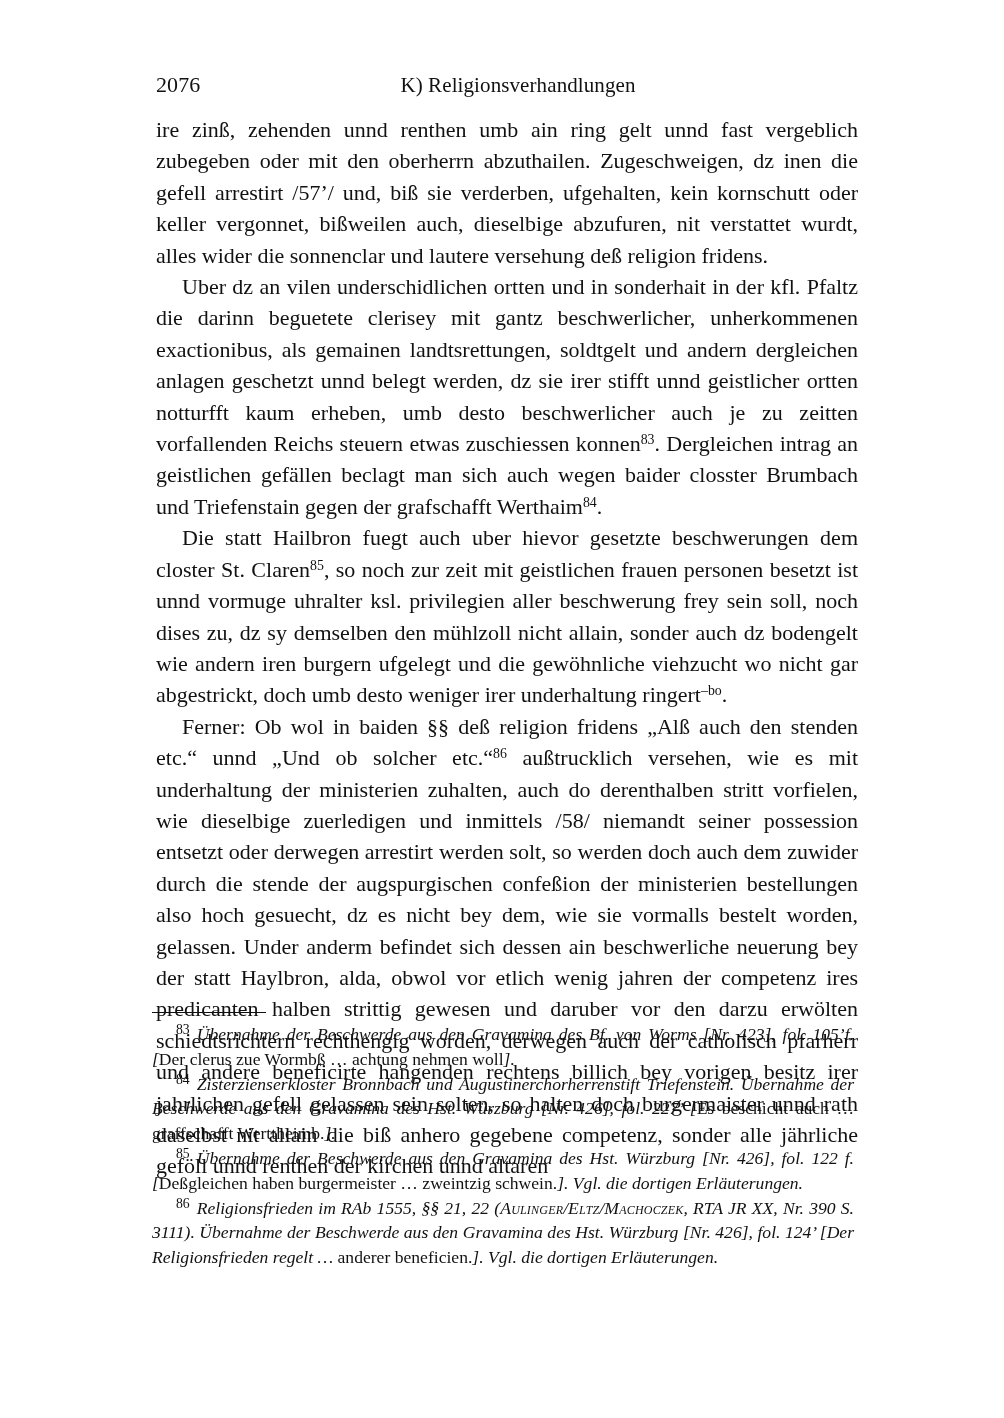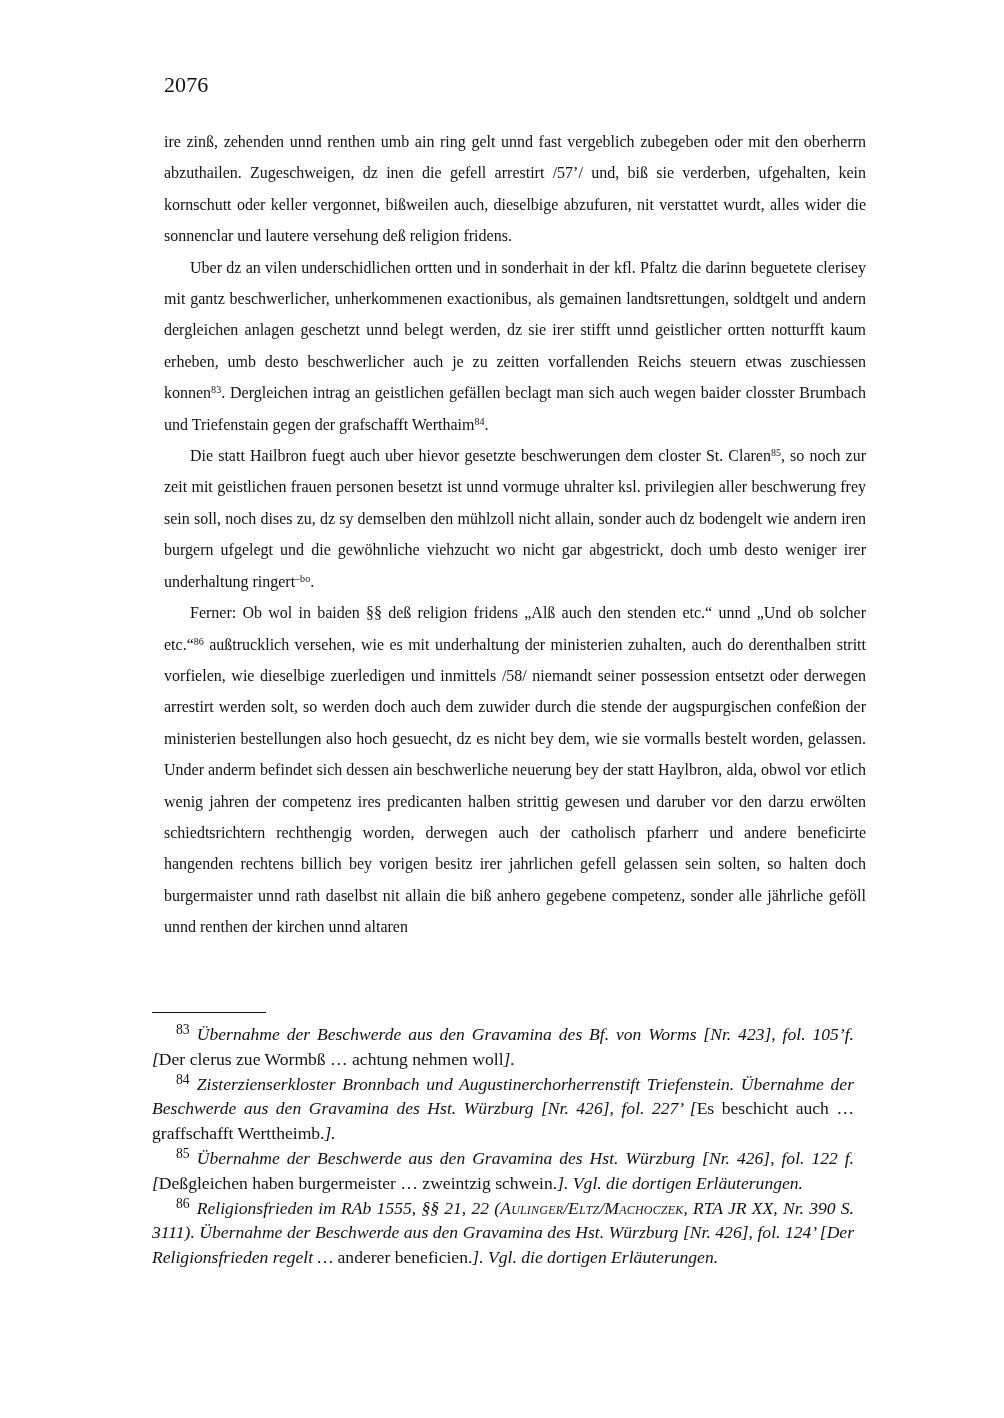--- a/index.html
+++ b/index.html
@@ -17,21 +17,21 @@
   }
   .page {
     position: absolute;
     left: 0; top: 0;
     width: 1004px;
     height: 1418px;
     box-sizing: border-box;
   }
   .content {
     position: absolute;
-    left: 164px;
+    left: 156px;
     top: 72px;
     width: 702px;
   }
 
   
   .runhead {
     position: relative;
     height: 40px;
     font-size: 21.5px;
     letter-spacing: 0.1px;
@@ -47,22 +47,22 @@
     left: 0;
     right: 0;
     top: 1px;
     text-align: center;
     font-size: 21px;
     padding-left: 22px;
   }
 
   
   .body-text {
-    margin-top: 14px;
-    font-size: 16px;
+    margin-top: 2px;
+    font-size: 22px;
     line-height: 31.4px;
     text-align: justify;
     text-justify: inter-word;
     hyphens: none;
   }
   .body-text p {
     margin: 0;
     text-indent: 0;
   }
   .body-text p.indent {
@@ -116,20 +116,21 @@
 </style>
 </head>
 <body>
 
 <div class="page">
 
   <div class="content">
 
     <div class="runhead">
       <span class="folio">2076</span>
+      <span class="title">K) Religionsverhandlungen</span>
     </div>
 
     <div class="body-text">
       <p id="p1">ire zinß, zehenden unnd renthen umb ain ring gelt unnd fast vergeblich zubegeben oder mit den oberherrn abzuthailen. Zugeschweigen, dz inen die gefell arrestirt /57’/ und, biß sie verderben, ufgehalten, kein kornschutt oder keller vergonnet, bißweilen auch, dieselbige abzufuren, nit verstattet wurdt, alles wider die sonnenclar und lautere versehung deß religion fridens.</p>
       <p class="indent" id="p2">Uber dz an vilen underschidlichen ortten und in sonderhait in der kfl. Pfaltz die darinn beguetete clerisey mit gantz beschwerlicher, unherkommenen exactionibus, als gemainen landtsrettungen, soldtgelt und andern dergleichen anlagen geschetzt unnd belegt werden, dz sie irer stifft unnd geistlicher ortten notturfft kaum erheben, umb desto beschwerlicher auch je zu zeitten vorfallenden Reichs steuern etwas zuschiessen konnen<sup>83</sup>. Dergleichen intrag an geistlichen gefällen beclagt man sich auch wegen baider closster Brumbach und Triefenstain gegen der grafschafft Werthaim<sup>84</sup>.</p>
       <p class="indent" id="p3">Die statt Hailbron fuegt auch uber hievor gesetzte beschwerungen dem closter St. Claren<sup>85</sup>, so noch zur zeit mit geistlichen frauen personen besetzt ist unnd vormuge uhralter ksl. privilegien aller beschwerung frey sein soll, noch dises zu, dz sy demselben den mühlzoll nicht allain, sonder auch dz bodengelt wie andern iren burgern ufgelegt und die gewöhnliche viehzucht wo nicht gar abgestrickt, doch umb desto weniger irer underhaltung ringert<sup>–bo</sup>.</p>
       <p class="indent" id="p4">Ferner: Ob wol in baiden §§ deß religion fridens „Alß auch den stenden etc.“ unnd „Und ob solcher etc.“<sup>86</sup> außtrucklich versehen, wie es mit underhaltung der ministerien zuhalten, auch do derenthalben stritt vorfielen, wie dieselbige zuerledigen und inmittels /58/ niemandt seiner possession entsetzt oder derwegen arrestirt werden solt, so werden doch auch dem zuwider durch die stende der augspurgischen confeßion der ministerien bestellungen also hoch gesuecht, dz es nicht bey dem, wie sie vormalls bestelt worden, gelassen. Under anderm befindet sich dessen ain beschwerliche neuerung bey der statt Haylbron, alda, obwol vor etlich wenig jahren der competenz ires predicanten halben strittig gewesen und daruber vor den darzu erwölten schiedtsrichtern rechthengig worden, derwegen auch der catholisch pfarherr und andere beneficirte hangenden rechtens billich bey vorigen besitz irer jahrlichen gefell gelassen sein solten, so halten doch burgermaister unnd rath daselbst nit allain die biß anhero gegebene competenz, sonder alle jährliche geföll unnd renthen der kirchen unnd altaren</p>
     </div>
 
   </div>

